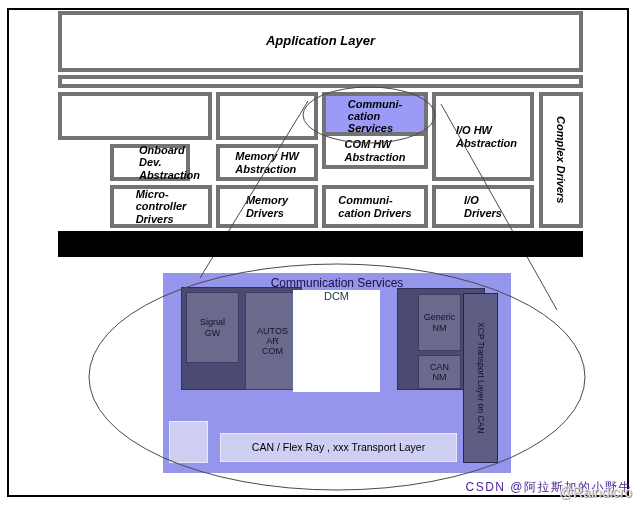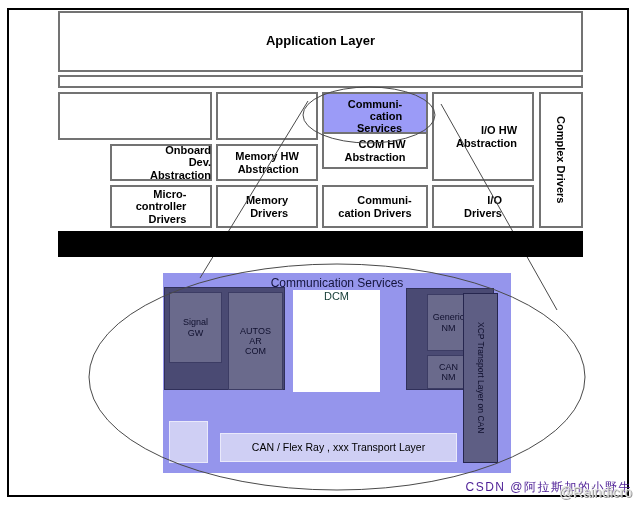--- a/index.html
+++ b/index.html
@@ -1,47 +1,47 @@
 <!DOCTYPE html>
 <html><head>
 <meta charset="utf-8">
 <style>
   html,body{margin:0;padding:0;background:#ffffff;}
   body{width:641px;height:508px;position:relative;font-family:"Liberation Sans",sans-serif;overflow:hidden;}
   .stage{position:absolute;inset:0;}
   .frame{position:absolute;left:7px;top:8px;width:622px;height:489px;border:2px solid #000;box-sizing:border-box;z-index:0;background:#fff;}
-  .box{position:absolute;box-sizing:border-box;border:2px solid #737373;background:#fff;display:flex;align-items:center;justify-content:center;text-align:right;z-index:1;}
+  .box{position:absolute;box-sizing:border-box;border:4px solid #737373;background:#fff;display:flex;align-items:center;justify-content:center;text-align:left;z-index:1;font-style:italic;}
   .lbl{white-space:pre-line;line-height:1.12;color:#000;}
   .hdr{font-weight:700;font-size:11px;}
   
   .app{left:58px;top:11px;width:525px;height:61px;}
   .app .lbl{font-size:13px;font-weight:700;}
   .rte{left:58px;top:75px;width:525px;height:13px;}
   .blank1{left:58px;top:92px;width:154px;height:48px;}
   .blank2{left:216px;top:92px;width:102px;height:48px;}
   .commsvc{left:322px;top:92px;width:106px;height:48px;background:#9b9bf7;}
   .iohw{left:432px;top:92px;width:102px;height:89px;padding-left:7px;}
   .complex{left:539px;top:92px;width:44px;height:136px;}
   .complex .lbl{writing-mode:vertical-rl;white-space:nowrap;font-size:11px;font-weight:700;}
-  .onboard{left:110px;top:144px;width:102px;height:37px;padding-left:39px;}
+  .onboard{left:110px;top:144px;width:80px;height:37px;padding-left:39px;}
   .memhw{left:216px;top:144px;width:102px;height:37px;}
   .comhw{left:322px;top:132px;width:106px;height:37px;}
   .microdrv{left:110px;top:185px;width:102px;height:43px;}
   .memdrv{left:216px;top:185px;width:102px;height:43px;}
   .commdrv{left:322px;top:185px;width:106px;height:43px;}
   .iodrv{left:432px;top:185px;width:102px;height:43px;}
   .mcu{position:absolute;left:58px;top:231px;width:525px;height:26px;background:#000;color:#fff;display:flex;align-items:center;justify-content:center;font-weight:700;font-size:12px;z-index:4;}
   
   .annot{position:absolute;left:0;top:0;width:641px;height:508px;z-index:3;pointer-events:none;}
   
   .lc{position:absolute;left:163px;top:273px;width:348px;height:200px;background:#9595ec;z-index:1;}
   .lc-title{position:absolute;left:0;top:3px;width:100%;text-align:center;font-size:12px;color:#14143c;}
   .panel{position:absolute;background:#4a4a73;border:1px solid #30305a;box-sizing:border-box;}
-  .pl{left:1px;top:14px;width:121px;height:103px;}
-  .pr{left:243px;top:15px;width:88px;height:102px;}
+  .pl{left:18px;top:14px;width:121px;height:103px;}
+  .pr{left:234px;top:15px;width:88px;height:102px;}
   .gbox{position:absolute;background:#6a6a8c;border:1px solid #3c3c64;box-sizing:border-box;display:flex;align-items:center;justify-content:center;text-align:center;}
   .gbox .lbl{font-size:9px;color:#10102e;}
   .sgw{left:4px;top:4px;width:53px;height:71px;}
   .acom{left:63px;top:4px;width:55px;height:98px;}
   .gnm{left:20px;top:5px;width:43px;height:57px;}
   .cnm{left:20px;top:66px;width:43px;height:34px;}
   .dcm{position:absolute;left:130px;top:17px;width:87px;height:102px;background:#ffffff;display:flex;justify-content:center;align-items:flex-start;box-sizing:border-box;}
   .dcm .lbl{font-size:11px;color:#143c35;}
   .xcp{position:absolute;left:300px;top:20px;width:35px;height:170px;background:#5e5e84;border:1px solid #26264e;box-sizing:border-box;display:flex;align-items:center;justify-content:center;z-index:2;}
   .xcp .lbl{writing-mode:vertical-rl;white-space:nowrap;font-size:8.5px;color:#10102e;}

